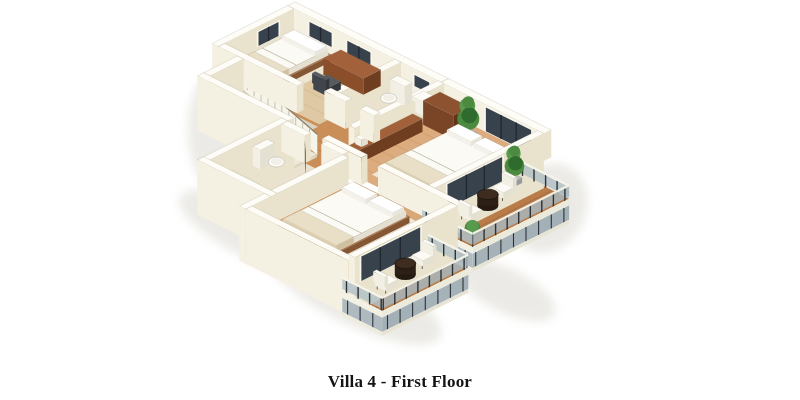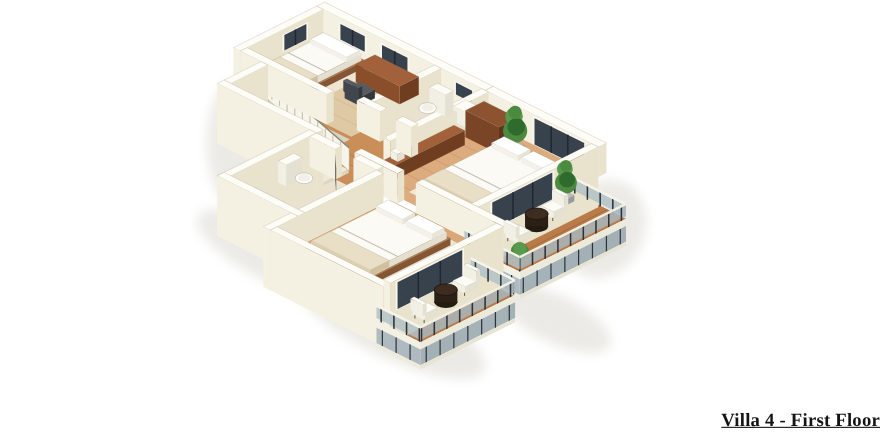--- a/index.html
+++ b/index.html
@@ -1,20 +1,20 @@
 <!DOCTYPE html>
 <html><head>
 <meta charset="utf-8">
 <style>
   html,body{margin:0;padding:0;background:#ffffff;}
   .stage{position:relative;width:800px;height:400px;background:#ffffff;overflow:hidden;
          font-family:"Liberation Serif", serif;}
   .stage svg{position:absolute;left:0;top:0;}
-  .caption{position:absolute;left:0;top:372px;width:100%;text-align:right;
-           font-weight:bold;font-size:17px;letter-spacing:.2px;color:#141414;text-decoration:underline;}
+  .caption{position:absolute;left:0;top:372px;width:100%;text-align:center;
+           font-weight:bold;font-size:17px;letter-spacing:.2px;color:#141414;}
 </style>
 </head>
 <body>
 
 <div class="stage">
   <svg id="fp" width="800" height="400" viewBox="0 0 800 400">
       <defs>
         <filter id="sb" x="-60%" y="-60%" width="220%" height="220%">
           <feGaussianBlur stdDeviation="5"></feGaussianBlur>
         </filter>

